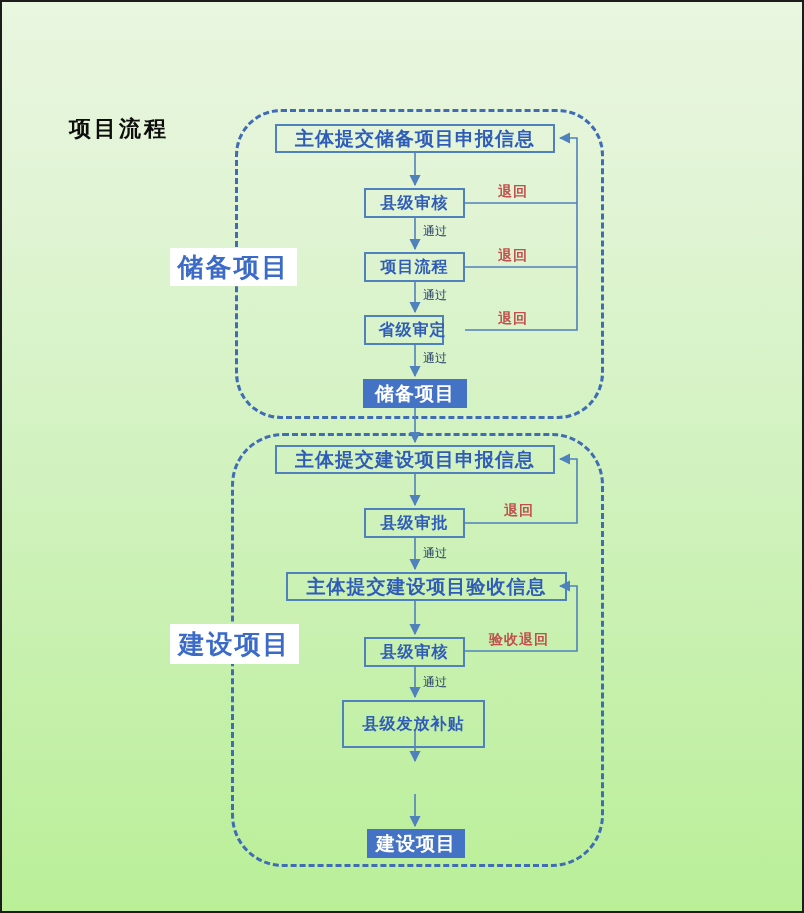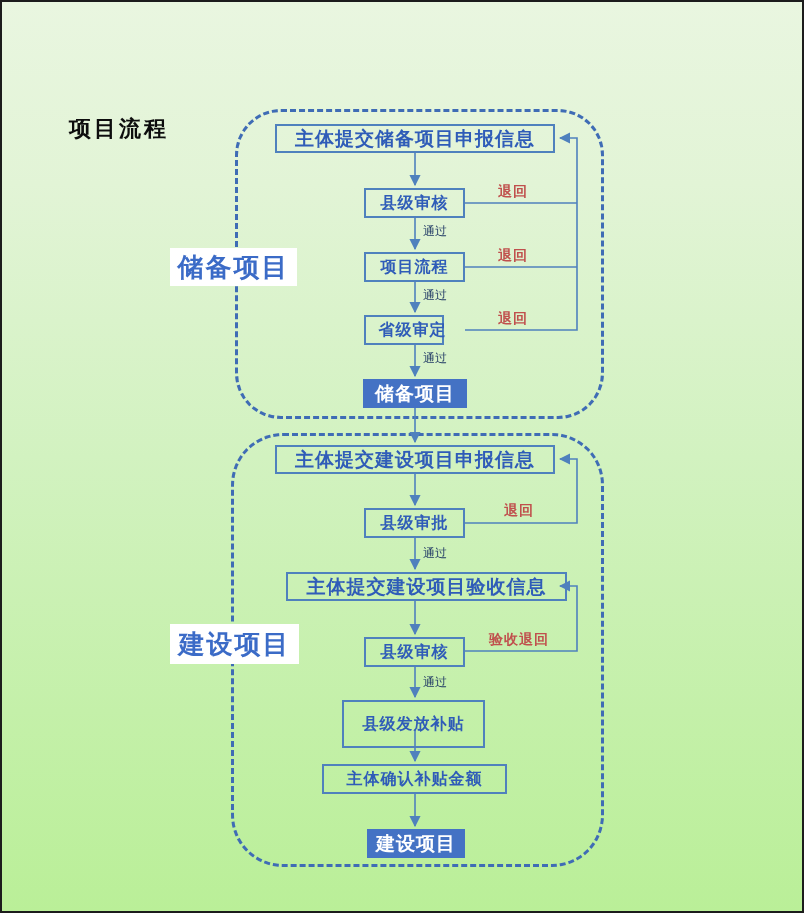--- a/index.html
+++ b/index.html
@@ -101,21 +101,20 @@
   <div class="node small" style="left:362px;top:186px;width:101px;height:30px;">县级审核</div>
   <div class="node small" style="left:362px;top:250px;width:101px;height:30px;">项目流程</div>
   <div class="node small" style="left:362px;top:313px;width:80px;height:30px;padding-left:17px;">省级审定</div>
   <div class="node terminal" style="left:361px;top:377px;width:104px;height:29px;">储备项目</div>
 
   <div class="node wide" style="left:273px;top:443px;width:280px;height:29px;">主体提交建设项目申报信息</div>
   <div class="node small" style="left:362px;top:506px;width:101px;height:30px;">县级审批</div>
   <div class="node wide" style="left:284px;top:570px;width:281px;height:29px;">主体提交建设项目验收信息</div>
   <div class="node small" style="left:362px;top:635px;width:101px;height:30px;">县级审核</div>
   <div class="node small" style="left:340px;top:698px;width:143px;height:48px;">县级发放补贴</div>
-  <div class="node small" style="left:320px;top:762px;width:185px;height:30px;">主体确认补贴金额</div>
   <div class="node terminal" style="left:365px;top:827px;width:98px;height:29px;">建设项目</div>
 
   <div class="edge-label pass" style="left:421px;top:221px;">通过</div>
   <div class="edge-label pass" style="left:421px;top:285px;">通过</div>
   <div class="edge-label pass" style="left:421px;top:348px;">通过</div>
 
   <div class="edge-label return" style="left:496px;top:181px;">退回</div>
   <div class="edge-label return" style="left:496px;top:245px;">退回</div>
   <div class="edge-label return" style="left:496px;top:308px;">退回</div>
 

